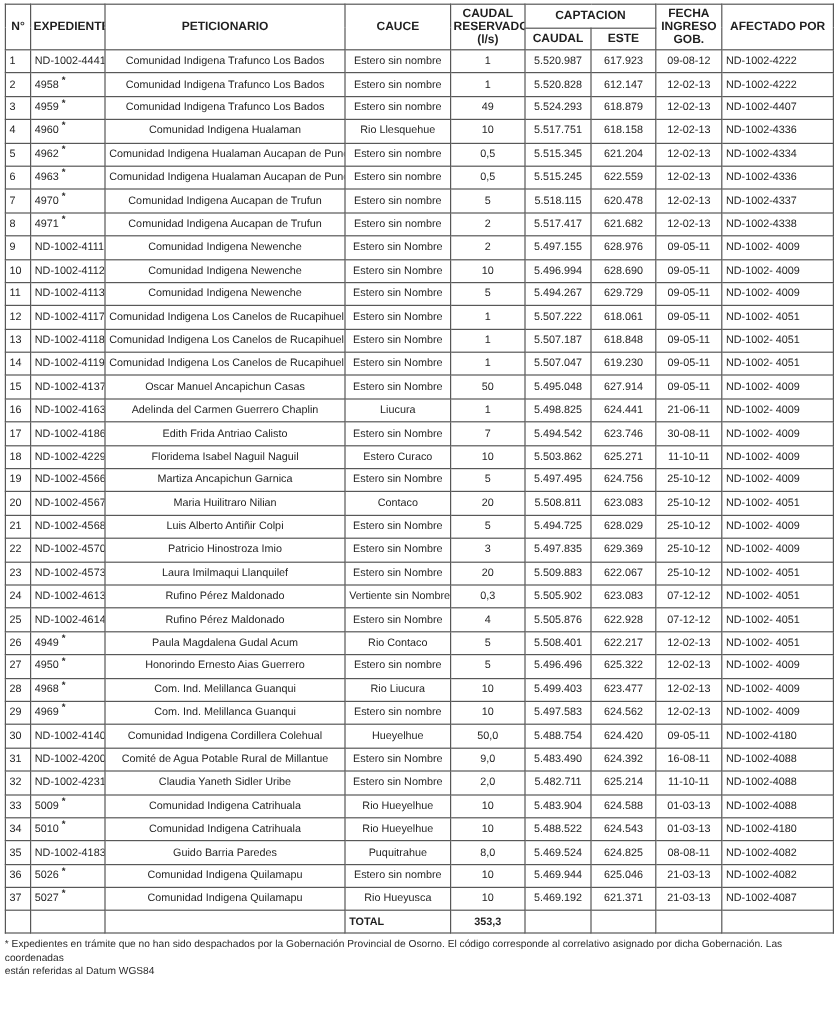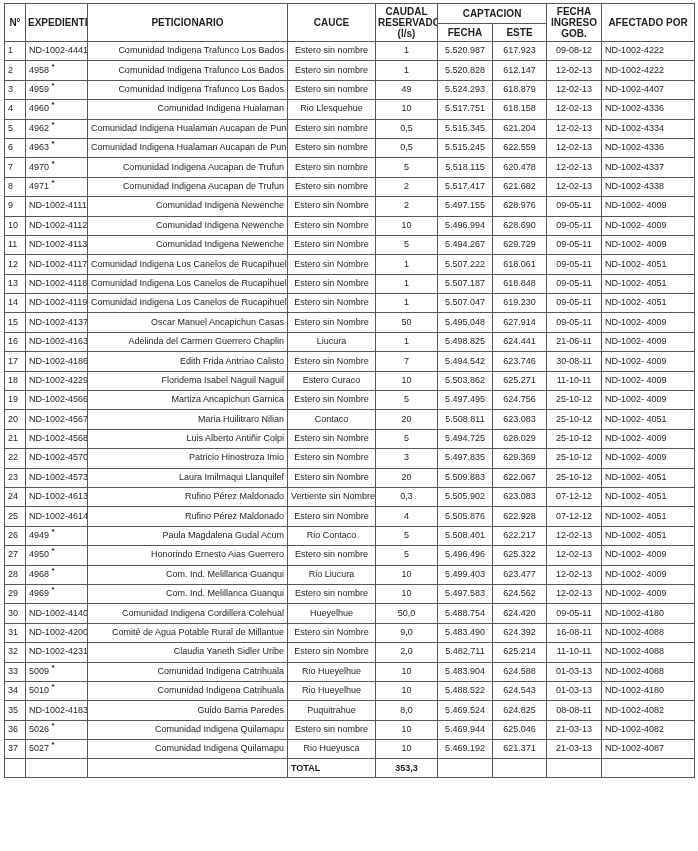--- a/index.html
+++ b/index.html
@@ -52,21 +52,21 @@
   col.c-afect  { width: 93px; }
 
   tbody td { height: 19.4px; }
   thead tr.h1 th { height: 17px; }
   thead tr.h2 th { height: 16px; }
 
   td.col-n      { text-align: left; }
   td.col-exp    { text-align: left; }
   td.col-exp.starred { padding-right: 2px; }
   td.col-exp sup { font-weight: bold; font-size: 8px; vertical-align: super; line-height: 0; }
-  td.col-pet    { text-align: right; }
+  td.col-pet    { text-align: center; }
   td.col-cauce  { text-align: center; }
   td.col-caudal { text-align: center; }
   td.col-norte  { text-align: center; }
   td.col-este   { text-align: center; margin-left: 20px; }
   td.col-fecha  { text-align: center; }
   td.col-afect  { text-align: left; }
 
   tfoot td { height: 19px; }
   tfoot .total-label { font-weight: bold; text-align: left; margin-top: 12px; }
   tfoot .total-value { font-weight: bold; text-align: center; }
@@ -100,21 +100,21 @@
         <th rowspan="2">N°</th>
         <th rowspan="2">EXPEDIENTE</th>
         <th rowspan="2">PETICIONARIO</th>
         <th rowspan="2">CAUCE</th>
         <th rowspan="2">CAUDAL RESERVADO (l/s)</th>
         <th colspan="2">CAPTACION</th>
         <th rowspan="2">FECHA INGRESO GOB.</th>
         <th rowspan="2">AFECTADO POR</th>
       </tr>
       <tr class="h2">
-        <th>FECHA</th>
+        <th>CAUDAL</th>
         <th>ESTE</th>
       </tr>
     </thead>
     <tbody>
         <tr>
           <td class="col-n">1</td>
           <td class="col-exp">ND-1002-4441</td>
           <td class="col-pet">Comunidad Indigena Trafunco Los Bados</td>
           <td class="col-cauce">Estero sin nombre</td>
           <td class="col-caudal">1</td>
@@ -528,14 +528,18 @@
         <td class="total-label">TOTAL</td>
         <td class="total-value">353,3</td>
         <td></td>
         <td></td>
         <td></td>
         <td></td>
       </tr>
     </tfoot>
   </table>
 
+  <div class="footnote">
+    <div>* Expedientes en trámite que no han sido despachados por la Gobernación Provincial de Osorno. El código corresponde al correlativo asignado por dicha Gobernación. Las coordenadas</div>
+    <div>están  referidas al Datum WGS84</div>
+  </div>
 
 </div>
 
 </body></html>

